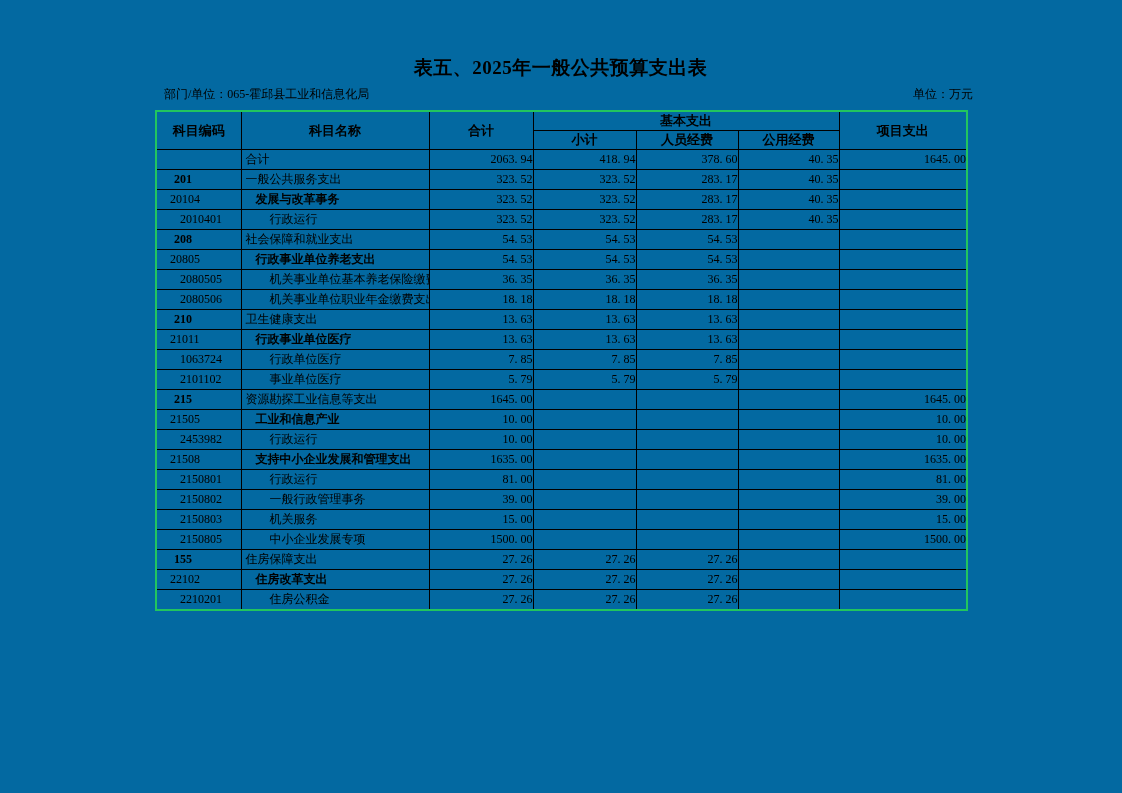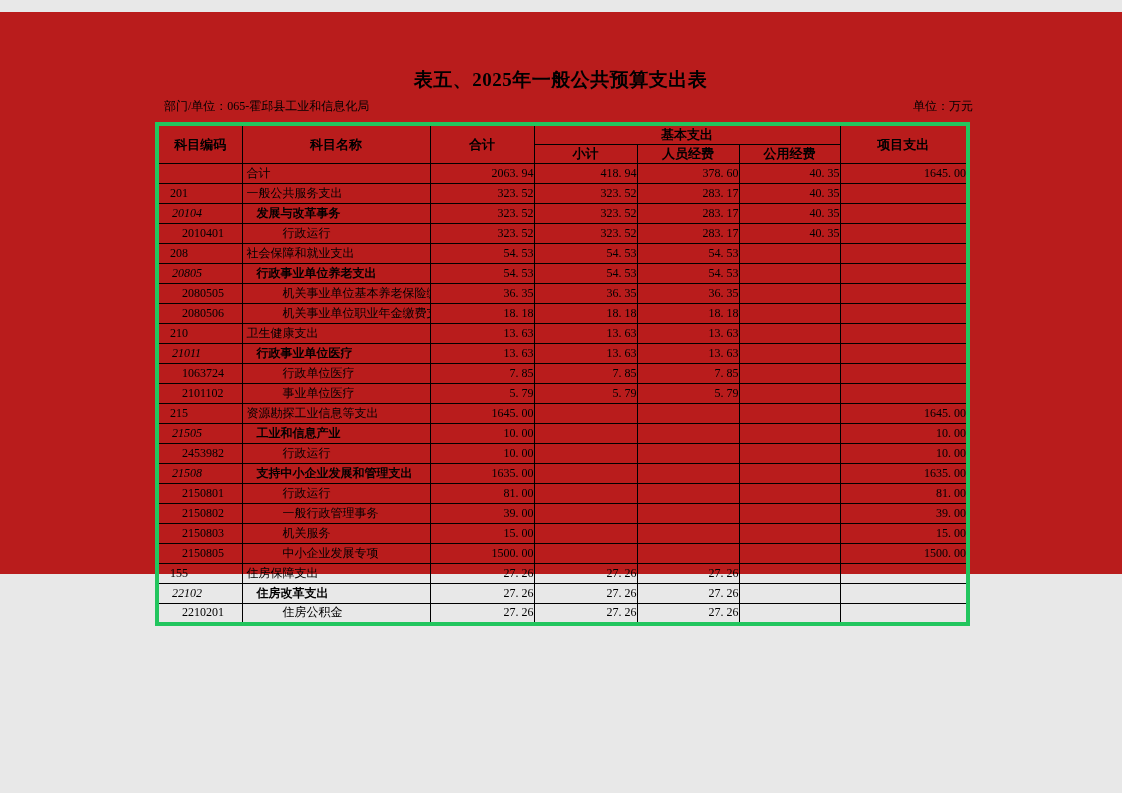--- a/index.html
+++ b/index.html
@@ -4,23 +4,23 @@
 <style>
   * { box-sizing: border-box; margin: 0; padding: 0; }
   html, body { background: #e8e8e8; }
   body {
     width: 1122px; height: 793px;
     position: relative;
     font-family: "Liberation Serif", "DejaVu Serif", serif;
     color: #000;
   }
   .page {
-    position: absolute; left: 0; top: 12px;
-    width: 1122px; height: 562px;
-    background: #b91c1c;
+    position: absolute; left: 0; top: 0;
+    width: 1122px; height: 793px;
+    background: #0369a1;
   }
   .title {
     position: absolute;
     left: 155px; top: 55px; width: 811px;
     text-align: center;
     font-size: 19px;
     font-weight: bold;
     letter-spacing: 0.5px;
   }
   .meta {
@@ -31,45 +31,45 @@
     font-size: 12px;
     padding: 0 1px;
     margin-left: 8px;
   }
   table.budget {
     position: absolute;
     left: 155px; top: 110px;
     width: 811px;
     border-collapse: collapse;
     table-layout: fixed;
-    border: 4px solid #22c55e;
+    border: 2px solid #22c55e;
   }
   table.budget th, table.budget td {
     border: 1px solid #000;
     font-size: 12px;
     padding: 0;
     overflow: hidden;
   }
   table.budget th {
     font-weight: bold;
     font-size: 13px;
     text-align: center;
     vertical-align: middle;
   }
   thead tr.h1 th { height: 18px; }
   thead tr.h2 th { height: 17px; }
   tbody td { height: 20px; vertical-align: middle; white-space: nowrap; }
   td.txt { text-align: left; }
   td.num { text-align: right; padding-right: 3px; }
-  td.code.lvl0 { padding-left: 11px; }
-  td.code.lvl1 { padding-left: 13px; font-style: italic; }
+  td.code.lvl0 { padding-left: 17px; font-weight: bold; }
+  td.code.lvl1 { padding-left: 13px; }
   td.code.lvl2 { padding-left: 23px; }
   td.name.lvl0 { padding-left: 4px; }
   td.name.lvl1 { padding-left: 14px; font-weight: bold; }
-  td.name.lvl2 { padding-left: 40px; }
+  td.name.lvl2 { padding-left: 28px; }
 </style>
 </head>
 <body>
 
 <div class="page">
 
   <div class="title">表五、2025年一般公共预算支出表</div>
 
   <div class="meta">
     <span>部门/单位：065-霍邱县工业和信息化局</span>

